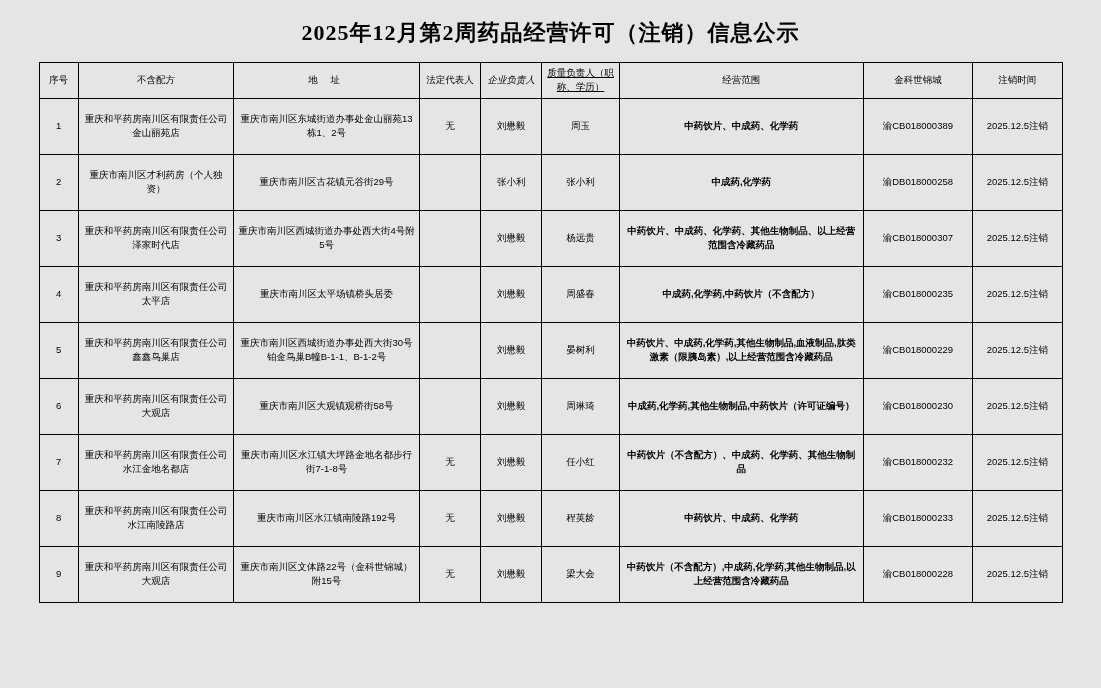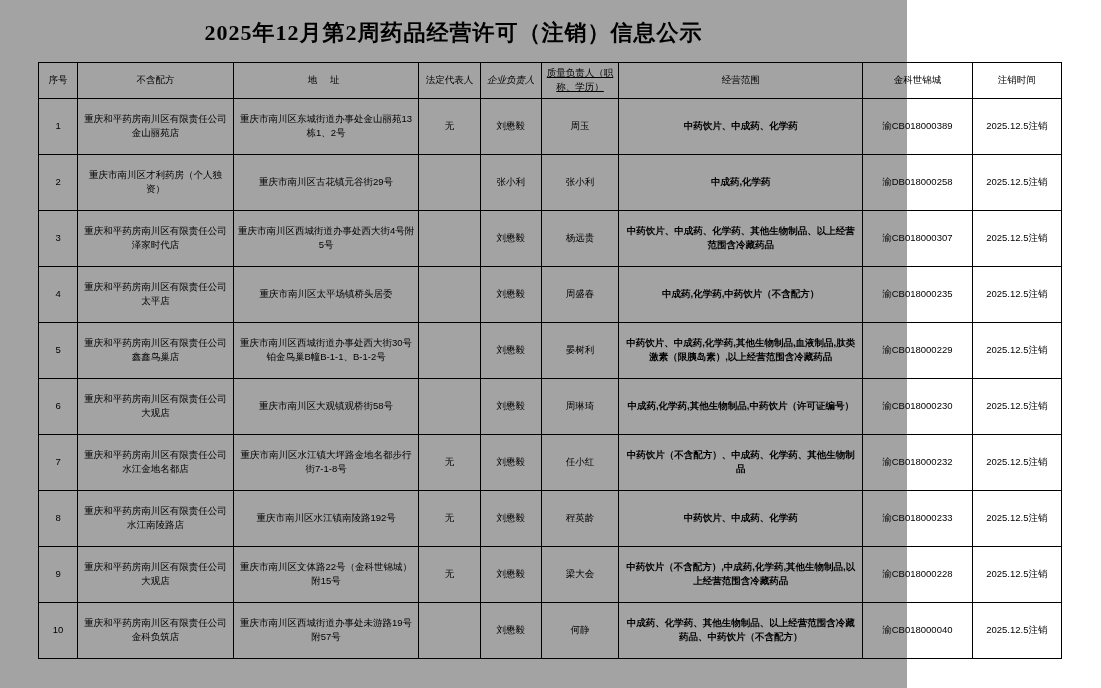--- a/index.html
+++ b/index.html
@@ -6,25 +6,25 @@
     margin: 0;
     padding: 0;
     background: #ffffff;
   }
   body {
     width: 1101px;
     font-family: "Liberation Sans", "DejaVu Sans", sans-serif;
     color: #000000;
   }
   .page {
-    width: 907px;
+    width: 1101px;
     min-height: 688px;
     box-sizing: border-box;
     padding: 10px 38px 0 38px;
-    background: #a3a3a3;
+    background: #e5e5e5;
   }
   .doc-title {
     text-align: center;
     font-family: "Liberation Serif", "DejaVu Serif", serif;
     font-size: 22px;
     font-weight: bold;
     letter-spacing: 1px;
     margin: 8px 0 14px 0;
     color: #000000;
   }
@@ -179,27 +179,16 @@
           <td class="cell-seq">9</td>
           <td>重庆和平药房南川区有限责任公司大观店</td>
           <td>重庆市南川区文体路22号（金科世锦城）附15号</td>
           <td>无</td>
           <td>刘懋毅</td>
           <td>梁大会</td>
           <td class="cell-scope">中药饮片（不含配方）,中成药,化学药,其他生物制品,以上经营范围含冷藏药品</td>
           <td>渝CB018000228</td>
           <td>2025.12.5注销</td>
         </tr>
-        <tr>
-          <td class="cell-seq">10</td>
-          <td>重庆和平药房南川区有限责任公司金科负筑店</td>
-          <td>重庆市南川区西城街道办事处未游路19号附57号</td>
-          <td></td>
-          <td>刘懋毅</td>
-          <td>何静</td>
-          <td class="cell-scope">中成药、化学药、其他生物制品、以上经营范围含冷藏药品、中药饮片（不含配方）</td>
-          <td>渝CB018000040</td>
-          <td>2025.12.5注销</td>
-        </tr>
       </tbody>
   </table>
 
 </div>
 
 </body></html>

